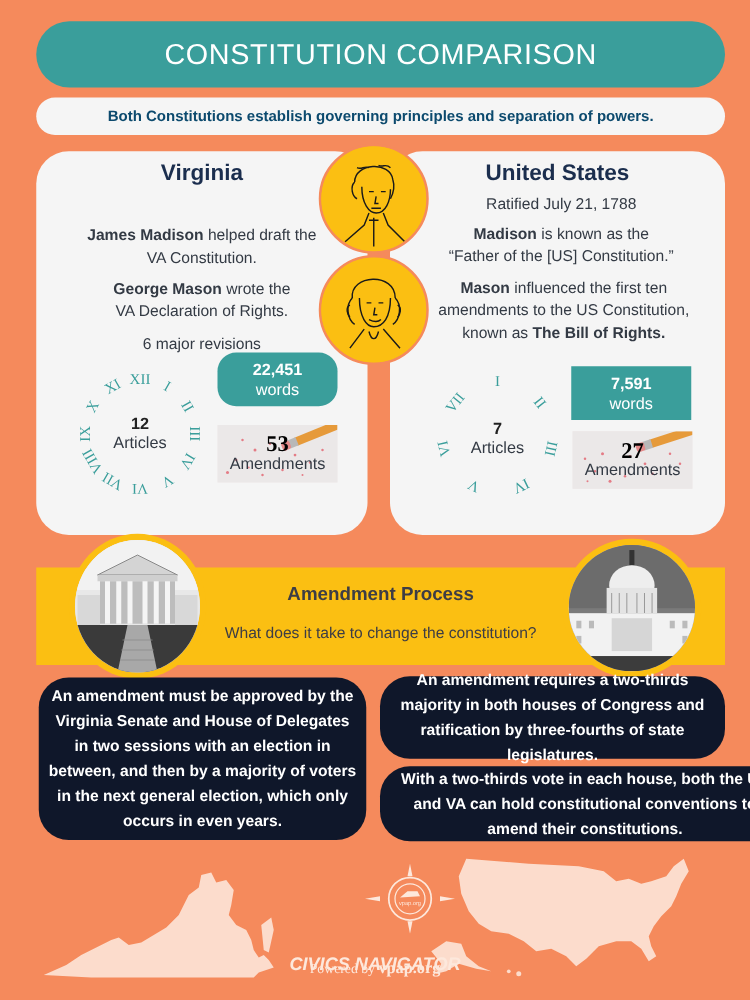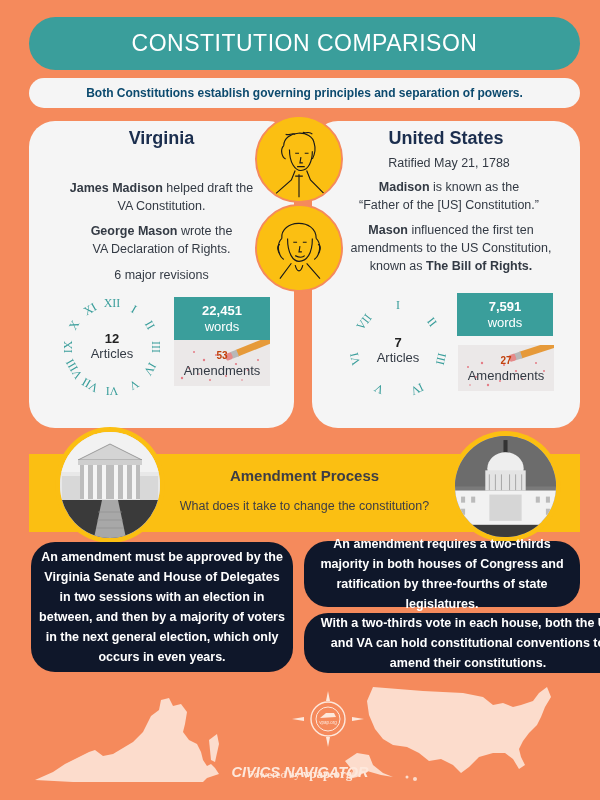--- a/index.html
+++ b/index.html
@@ -57,21 +57,21 @@
     color: #fff; text-align: center; display: flex; flex-direction: column;
     justify-content: center; line-height: 16px;
   }
   .words-box .n { font-weight: bold; font-size: 13px; }
   .words-box .l { font-size: 13px; }
   .amend-box {
     position: absolute; width: 96px; height: 46px; background: #ebe8e8;
     text-align: center; display: flex; flex-direction: column; justify-content: center; line-height: 15px;
     overflow: hidden;
   }
-  .amend-box .n { font-weight: bold; font-size: 10px; color: #c2410c; position: relative; z-index: 2; }
+  .amend-box .n { font-weight: bold; font-size: 18px; color: #000000; position: relative; z-index: 2; font-family: Liberation Serif, serif; }
   .amend-box .l { font-size: 13px; color: #333a44; position: relative; z-index: 2; }
   .amend-box svg { position: absolute; left: 0; top: 0; width: 100%; height: 100%; z-index: 1; }
 
   .banner {
     position: absolute; left: 29px; top: 454px; width: 551px; height: 78px; background: #fbbf12;
   }
   .banner h3 { position: absolute; left: 0; right: 0; top: 13px; text-align: center; color: #3d3d45;
     font-size: 15px; font-weight: bold; }
   .banner p { position: absolute; left: 0; right: 0; top: 45px; text-align: center; color: #3d3d45; font-size: 12.5px; }
   .photo {
@@ -125,21 +125,21 @@
       <span class="num" style="left: 88.1051px; top: 74px; transform: rotate(120deg);">IV</span>
       <span class="num" style="left: 72px; top: 90.1051px; transform: rotate(150deg);">V</span>
       <span class="num" style="left: 50px; top: 96px; transform: rotate(180deg);">VI</span>
       <span class="num" style="left: 28px; top: 90.1051px; transform: rotate(210deg);">VII</span>
       <span class="num" style="left: 11.8949px; top: 74px; transform: rotate(240deg);">VIII</span>
       <span class="num" style="left: 6px; top: 52px; transform: rotate(270deg);">IX</span>
       <span class="num" style="left: 11.8949px; top: 30px; transform: rotate(300deg);">X</span>
       <span class="num" style="left: 28px; top: 13.8949px; transform: rotate(330deg);">XI</span>
     </div>
 
-  <div class="words-box" style="left:145px; top:176px;">
+  <div class="words-box" style="left:145px; top:161px;border-radius:15px;">
     <span class="n">22,451</span>
     <span class="l">words</span>
   </div>
   <div class="amend-box" style="left:145px; top:219px;">
     <svg viewBox="0 0 96 46" preserveAspectRatio="none">
       <rect x="0" y="0" width="96" height="46" fill="#ebe8e8"></rect>
       <g transform="rotate(-22 80 8)">
         <rect x="62" y="3" width="40" height="7" fill="#e69a3a"></rect>
         <rect x="56" y="3" width="7" height="7" fill="#b8b8b8"></rect>
         <rect x="50" y="3" width="7" height="7" rx="2" fill="#e58a8a"></rect>
@@ -159,21 +159,21 @@
           <circle cx="68" cy="40" r="0.8"></circle>
       </g>
     </svg>
     <span class="n">53</span>
     <span class="l">Amendments</span>
   </div>
 </div>
 
 <div class="card us">
   <h2>United States</h2>
-  <div class="line" style="top:33px; padding-left:6px;">Ratified May 21, 1788</div>
+  <div class="line" style="top:33px; padding-left:6px;">Ratified July 21, 1788</div>
   <div class="line" style="top:57px; padding-left:6px;"><b>Madison</b><span> is known as the</span></div>
   <div class="line" style="top:75px; padding-left:6px;">“Father of the [US] Constitution.”</div>
   <div class="line" style="top:100px; padding-left:10px;"><b>Mason</b><span> influenced the first ten</span></div>
   <div class="line" style="top:118px; padding-left:10px;">amendments to the US Constitution,</div>
   <div class="line" style="top:136px; padding-left:10px;"><span>known as </span><b>The Bill of Rights.</b></div>
 
   <div class="clock" id="us-clock" style="left:36px; top:174px;">
     <div class="center" style="top:40px;">
       <span class="n">7</span>
       <span class="l">Articles</span>

